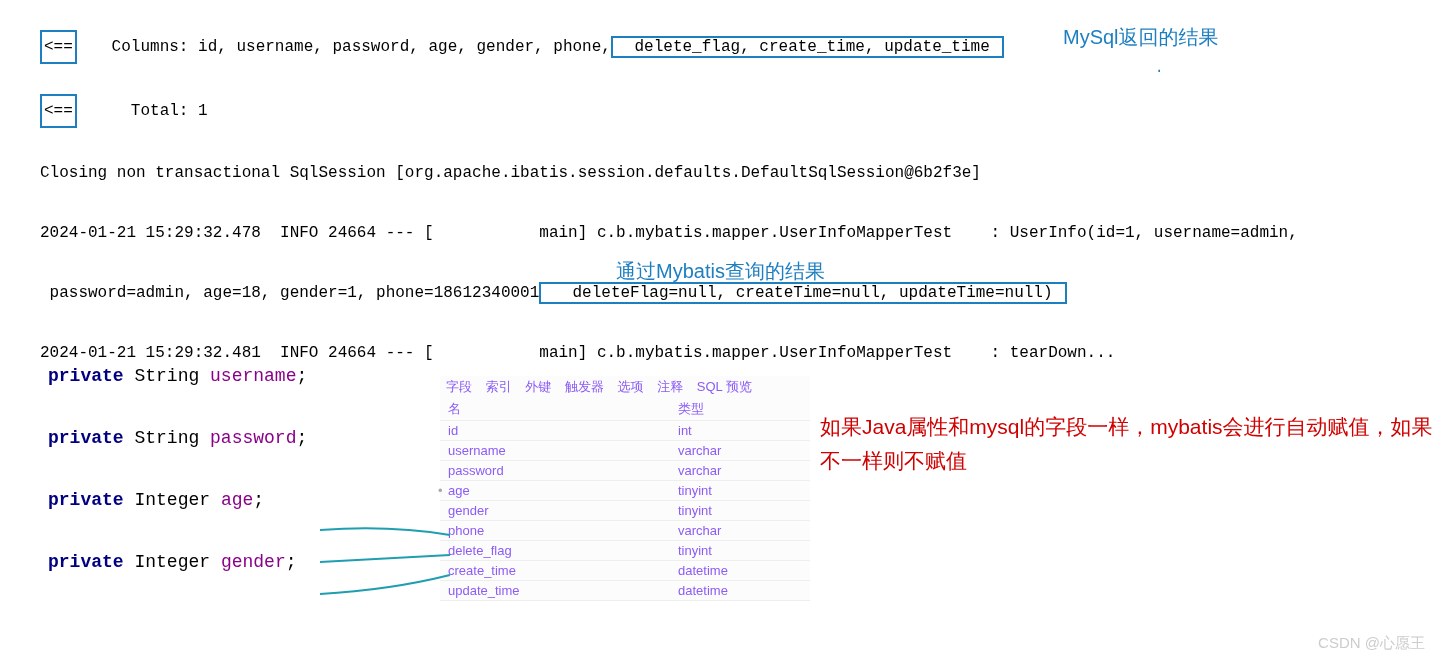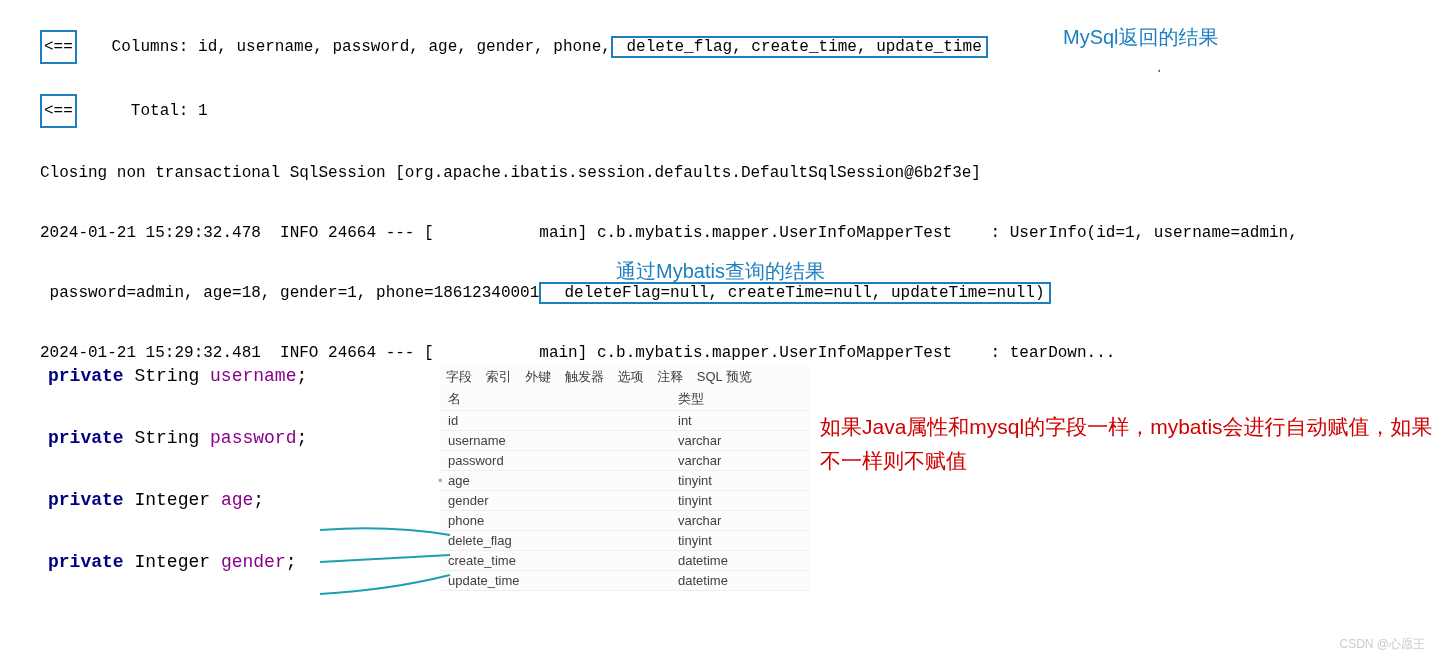--- a/index.html
+++ b/index.html
@@ -24,21 +24,21 @@
     color: #000;
   }
   .arrow-box {
     border: 2px solid #1e7fc0;
     display: inline-block;
     padding: 0 2px;
     margin-right: 6px;
   }
   .hl-box {
     border: 2px solid #1e7fc0;
-    padding: 0 4px;
+    padding: 0 12px;
   }
   .annot1 {
     position: absolute;
     top: 24px;
     left: 1063px;
     color: #1e7fc0;
     font-family: "Microsoft YaHei", Arial, sans-serif;
     font-size: 20px;
   }
   .small-dot {
@@ -65,26 +65,26 @@
     line-height: 31px;
     white-space: pre;
     font-family: "Courier New", Consolas, monospace;
   }
   .kw { color: #000080; font-weight: bold; }
   .type { color: #000; }
   .field { color: #8b008b; }
   .punc { color: #000; }
   .schema-panel {
     position: absolute;
-    top: 366px;
+    top: 376px;
     left: 440px;
     width: 370px;
     font-family: "Microsoft YaHei", Arial, sans-serif;
     font-size: 13px;
-    color: #404040;
+    color: #8b5cf6;
     background: #fcfcfc;
   }
   .schema-tabs { padding: 2px 6px; }
   .schema-tabs span { margin-right: 10px; }
   .schema-head, .schema-row {
     display: flex;
     border-bottom: 1px solid #eee;
     padding: 2px 8px;
   }
   .schema-head .c1, .schema-row .c1 { width: 230px; }
@@ -99,21 +99,21 @@
     font-family: Liberation Sans, sans-serif;
     font-size: 21px;
     line-height: 34px;
   }
   .watermark {
     position: absolute;
     bottom: 6px;
     right: 16px;
     color: #ccc;
     font-family: "Microsoft YaHei", Arial, sans-serif;
-    font-size: 12px;
+    font-size: 15px;
   }
   svg.connector { position: absolute; pointer-events: none; }
 </style>
 </head>
 <body>
 
 <div class="log-block">
 <div><span class="arrow-box">&lt;==</span><span>   Columns: id, username, password, age, gender, phone,</span><span class="hl-box"> delete_flag, create_time, update_time</span></div>
 <div><span class="arrow-box">&lt;==</span><span>     Total: 1</span></div>
 <div>Closing non transactional SqlSession [org.apache.ibatis.session.defaults.DefaultSqlSession@6b2f3e]</div>

